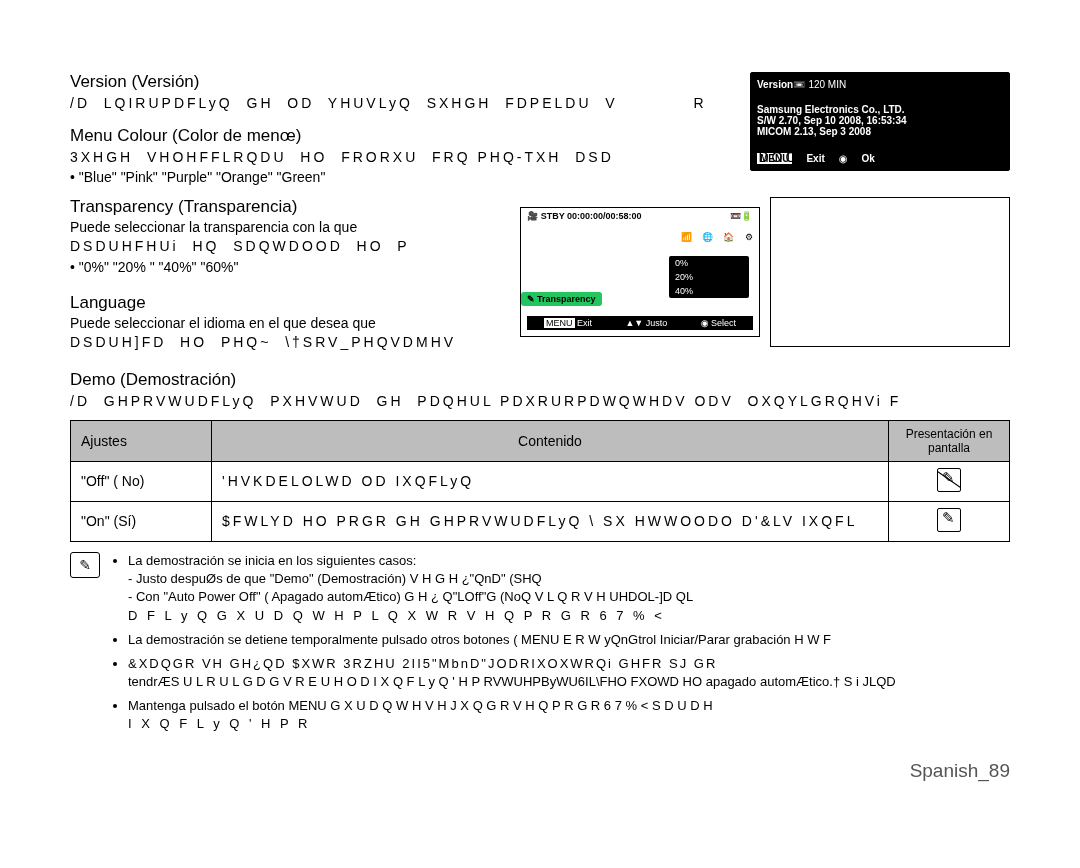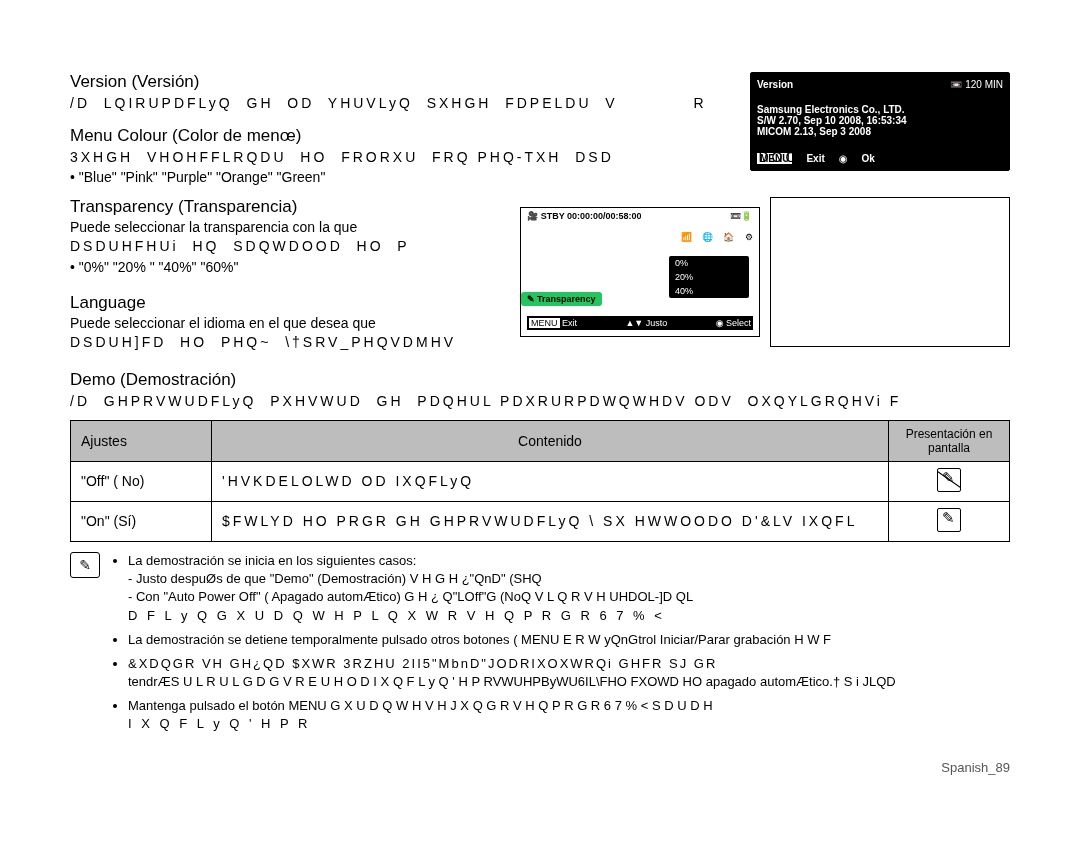--- a/index.html
+++ b/index.html
@@ -42,21 +42,21 @@
   .version-shot {
     width: 260px;
     background:#000;
     border:1px solid #000;
     color:#fff;
     font-size:10px;
     padding:6px;
     box-sizing:border-box;
     border-radius:2px;
   }
-  .version-shot .row { display:flex; justify-content:space-between; align-items:center; }
+  .version-shot .row { display:flex; justify-content:flex-start; align-items:center; }
   .mini-card {
     width:240px;
     height:130px;
     border:1px solid #000;
     box-sizing:border-box;
     position:relative;
     font-size:9px;
     color:#000;
     background:#fff;
     margin-top:10px;
@@ -77,21 +77,21 @@
   .mini-card .opt-box {
     position:absolute; right:10px; top:48px; width:80px; background:#000; color:#fff;
     border-radius:2px;
   }
   .mini-card .opt-box div { padding:2px 6px; font-size:9px;}
   .mini-card .trans-tag {
     position:absolute; left:0; bottom:30px;
     background:#22c55e; border-radius:3px; padding:2px 6px;
     font-weight:bold;
   }
-  .mini-card .botbar { position:absolute; left:6px; bottom:6px; background:#000; color:#fff; width:calc(100% - 12px); padding:2px 2px; box-sizing:border-box; display:flex; justify-content:space-between; font-size:9px;}
+  .mini-card .botbar { position:absolute; left:6px; bottom:6px; background:#000; color:#fff; width:calc(100% - 12px); padding:2px 17px; box-sizing:border-box; display:flex; justify-content:space-between; font-size:9px;}
   .mini-caption { text-align:center; font-size:13px; letter-spacing:2px; clear:both; }
 
   table.demo {
     width:100%;
     border-collapse: collapse;
     margin-top:8px;
     font-size:14px;
   }
   table.demo th, table.demo td {
     border:1px solid #000;
@@ -102,21 +102,21 @@
   table.demo th { background:#bdbdbd; font-weight:normal;}
   table.demo td.cell-garbled { letter-spacing:3px;margin-top:44px; }
   .note-block { display:flex; margin-top:10px; }
   .note-icon {
     width:28px; height:24px; border:1px solid #000; border-radius:3px;
     display:flex; align-items:center; justify-content:center;
     margin-right:10px; flex:0 0 28px; font-size:14px;
   }
   .note-list { margin:0; padding-left:18px; }
   .note-list li { margin-bottom:6px; font-size:13px; line-height:1.4;}
-  .page-num { text-align:right; font-size:13px; color:#555; margin-top:20px; }
+  .page-num { text-align:right; font-size:19px; color:#555; margin-top:20px; }
   .clearfix::after { content:""; display:block; clear:both;}
   .pencil-icon { display:inline-block; width:22px; height:22px; border:1.3px solid #000; position:relative; border-radius:2px;}
   .pencil-icon::after { content:"✎"; position:absolute; top:0; left:4px; font-size:15px;}
   .pencil-icon.off::before { content:""; position:absolute; width:28px; border-top:1.4px solid #000; transform:rotate(35deg); left:-3px; top:10px;}
 </style>
 </head>
 <body>
 
 <div class="page">
 

